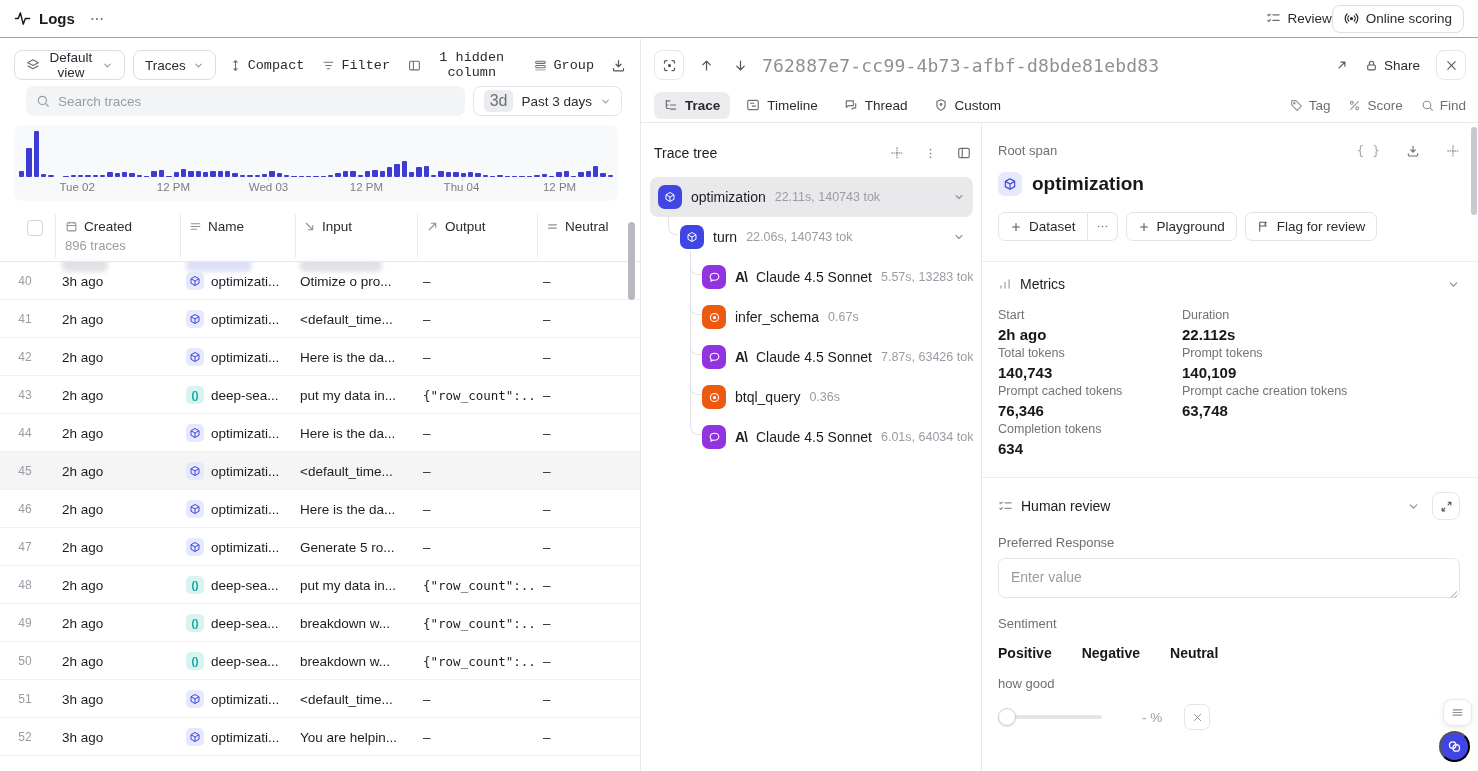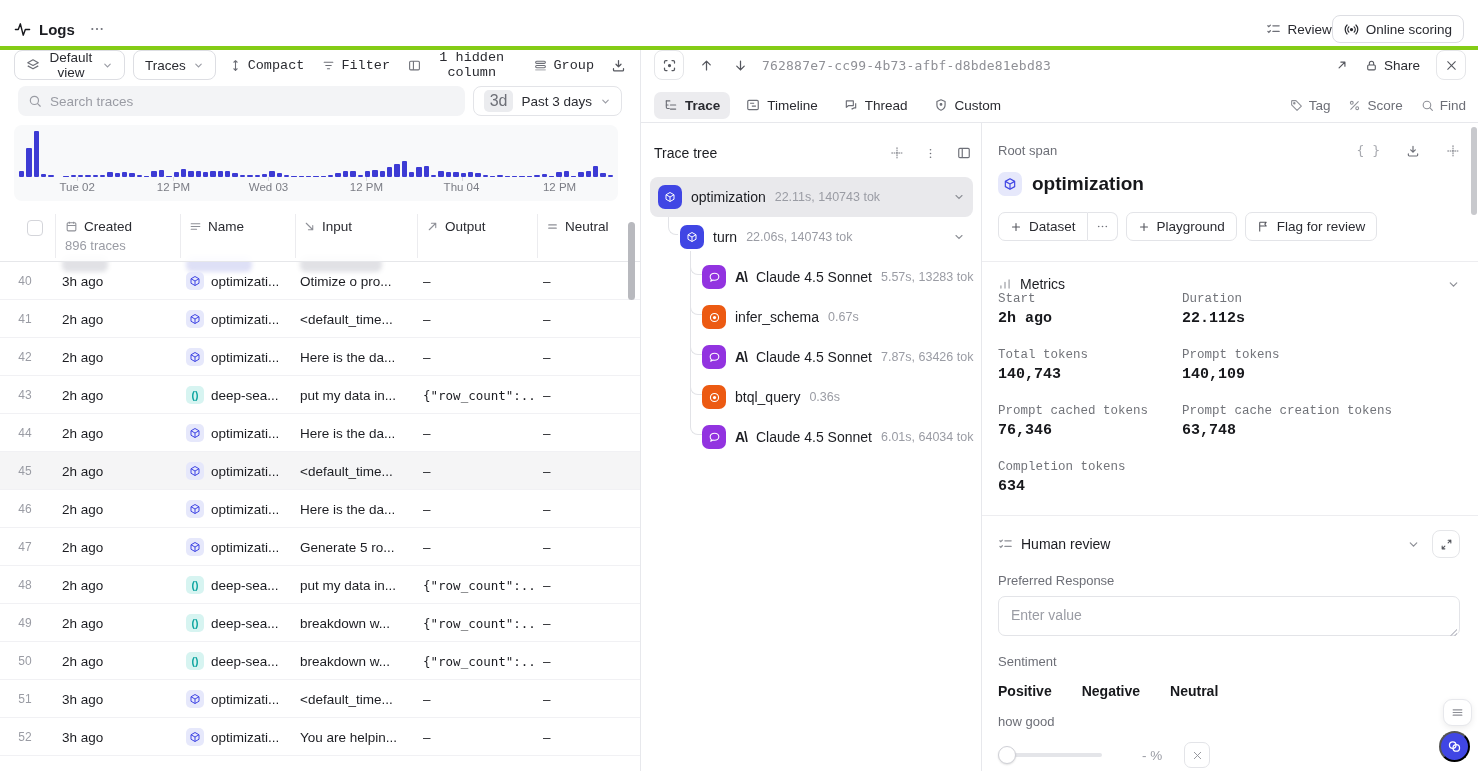--- a/index.html
+++ b/index.html
@@ -4,36 +4,36 @@
 <style>
   * { box-sizing: border-box; margin: 0; padding: 0; }
   html,body { width:1478px; height:771px; overflow:hidden; }
   body {
     font-family: "Liberation Sans", sans-serif;
     background:#fff; color:#1c1d22; font-size:14px; position:relative;
   }
   svg { display:block; }
 
   
-  .topbar { position:absolute; top:12px; left:0; right:0; height:38px; border-bottom:4px solid #84cc16;
+  .topbar { position:absolute; top:0; left:0; right:0; height:38px; border-bottom:1px solid #84cc16;
     display:flex; align-items:center; padding:0 14px; background:#fff; z-index:5;}
   .topbar .title { font-size:15px; font-weight:700; margin-left:8px; }
   .icon-btn { display:inline-flex; align-items:center; justify-content:center; background:none; border:none; cursor:pointer; color:#6d6f77; }
   .topbar-right { margin-left:auto; display:flex; align-items:center; }
   .txt-btn { display:inline-flex; align-items:center; gap:6px; background:none; border:none; font-size:13.5px; color:#2a2b31; cursor:pointer; font-family:inherit;}
   .pill-btn { display:inline-flex; align-items:center; gap:7px; border:1px solid #dddee3; border-radius:8px; height:28px; padding:0 11px;
     font-size:13.5px; color:#2a2b31; background:#fff; cursor:pointer; font-family:inherit;}
 
   
   .left-panel { position:absolute; top:39px; left:0; width:640px; bottom:0; background:#fff; }
   .lp-toolbar { position:absolute; top:11px; left:14px; right:14px; height:30px; display:flex; align-items:center; gap:8px; }
   .lp-toolbar .pill-btn { height:30px; }
   .flat-btn { display:inline-flex; align-items:center; gap:6px; background:none; border:none; font-size:13.5px; color:#2a2b31; cursor:pointer; padding:0 5px; font-family:Liberation Mono, monospace;}
   .chev { color:#9a9ca4; }
-  .lp-search-row { position:absolute; top:47px; left:18px; right:18px; height:30px; display:flex; gap:8px; }
+  .lp-search-row { position:absolute; top:47px; left:26px; right:18px; height:30px; display:flex; gap:8px; }
   .search-box { flex:1; display:flex; align-items:center; gap:8px; background:#f3f4f6; border-radius:8px; padding:0 10px; }
   .search-box input { border:none; background:transparent; outline:none; font-size:13.5px; flex:1; font-family:inherit; color:#1c1d22;}
   .search-box input::placeholder { color:#9a9ca4; }
   .range-pill { display:flex; align-items:center; gap:8px; border:1px solid #e3e4e8; border-radius:8px; padding:0 10px; background:#fff; cursor:pointer;}
   .range-badge { background:#ebecef; color:#6d6f77; font-size:16px; border-radius:5px; padding:2px 6px; }
   .range-label { font-size:13.5px; color:#2a2b31; }
 
   
   .chart { position:absolute; top:86px; left:14px; width:604px; height:76px; background:#f8f9fa; border-radius:8px; }
   .bars { position:absolute; left:5px; right:5px; top:6px; bottom:24px; display:flex; align-items:flex-end; gap:2px; }
@@ -67,21 +67,21 @@
   .chip.task { background:#e6e8fb; color:#4046e4; }
   .chip.func { background:#d7f4f1; color:#0ea5a0; font-weight:700; font-size:10.5px; }
   .out-mono { font-family:"DejaVu Sans Mono", monospace; font-size:12.5px; }
   .lp-scrollthumb { position:absolute; right:5px; top:183px; width:7px; height:78px; border-radius:4px; background:#b8b9be; z-index:6;}
 
   
   .right-panel { position:absolute; top:39px; left:640px; right:0; bottom:0; border-left:1px solid #e7e8ec; background:#fff; }
   .rp-header { position:absolute; top:10px; left:13px; right:12px; height:32px; display:flex; align-items:center; gap:10px; }
   .sq-btn { width:30px; height:30px; border:1px solid #e5e6e9; border-radius:8px; background:#fff; display:flex; align-items:center; justify-content:center; color:#55575e; cursor:pointer;}
   .arrow-btn { background:none; border:none; color:#55575e; cursor:pointer; width:24px; height:24px; display:flex; align-items:center; justify-content:center;}
-  .trace-id { font-family:"DejaVu Sans Mono", monospace; font-size:13px; color:#8f9096; letter-spacing:.2px; }
+  .trace-id { font-family:"DejaVu Sans Mono", monospace; font-size:18px; color:#8f9096; letter-spacing:.2px; }
   .rp-header-right { margin-left:auto; display:flex; align-items:center; gap:16px; }
   .rp-tabs { position:absolute; top:50px; left:13px; right:12px; height:32px; display:flex; align-items:center; gap:6px; }
   .tab { display:inline-flex; align-items:center; gap:7px; padding:6px 10px; border-radius:7px; font-size:13.5px; color:#2a2b31; background:none; border:none; cursor:pointer; font-family:inherit;}
   .tab.active { background:#ececef; font-weight:600; }
   .tab .t-ico { color:#6d6f77; }
   .rp-tabs-right { margin-left:auto; display:flex; align-items:center; gap:18px; }
   .rp-tabs-right .txt-btn { color:#6d6f77; }
   .rp-body-sep { position:absolute; top:83px; left:0; right:0; height:1px; background:#e7e8ec; }
 
   
@@ -116,21 +116,21 @@
   .btn { display:inline-flex; align-items:center; gap:7px; height:29px; padding:0 11px; border:1px solid #e3e4e8; border-radius:7px;
     font-size:13.5px; color:#2a2b31; background:#fff; cursor:pointer; font-family:inherit;}
   .split { display:inline-flex; }
   .split .btn:first-child { border-top-right-radius:0; border-bottom-right-radius:0; }
   .split .btn:last-child { border-left:none; border-top-left-radius:0; border-bottom-left-radius:0; padding:0 8px; color:#6d6f77;}
   .d-sep { height:1px; background:#ededf0; margin:20px -18px 0 -16px; }
   .sec-head { display:flex; align-items:center; gap:8px; margin-top:14px; color:#1c1d22; font-size:14px; }
   .sec-head .s-ico { color:#8e9097; }
   .sec-head .right { margin-left:auto; display:flex; align-items:center; gap:12px; color:#8e9097; }
   .exp-btn { width:28px; height:28px; border:1px solid #e5e6e9; border-radius:8px; background:#fff; display:flex; align-items:center; justify-content:center; color:#55575e; cursor:pointer;}
-  .mgrid { display:grid; grid-template-columns:184px auto; row-gap:21px;font-family:Liberation Mono, monospace; }
+  .mgrid { display:grid; grid-template-columns:184px auto; margin-top:16px; row-gap:3px; }
   .mcell .mlabel { font-size:12.5px; color:#717379; }
   .mcell .mvalue { font-size:15px; font-weight:600; color:#17181c; margin-top:4px; }
   .fld-label { font-size:13px; color:#6d6f77; margin-top:15px; }
   .pref-box { margin-top:8px; position:relative; }
   .pref-box textarea { width:100%; height:40px; border:1px solid #e3e4e8; border-radius:7px; padding:10px 12px; font-size:14px;
     font-family:Liberation Sans, sans-serif; color:#1c1d22; resize:none; outline:none; }
   .pref-box textarea::placeholder { color:#9a9ca4; }
   .resize-grip { position:absolute; right:3px; bottom:3px; width:10px; height:10px;
     background:repeating-linear-gradient(135deg,#c9cad1 0 1px,transparent 1px 3px); clip-path:polygon(100% 0,100% 100%,0 100%); }
   .sent-row { display:flex; align-items:center; gap:30px; margin-top:14px; }

